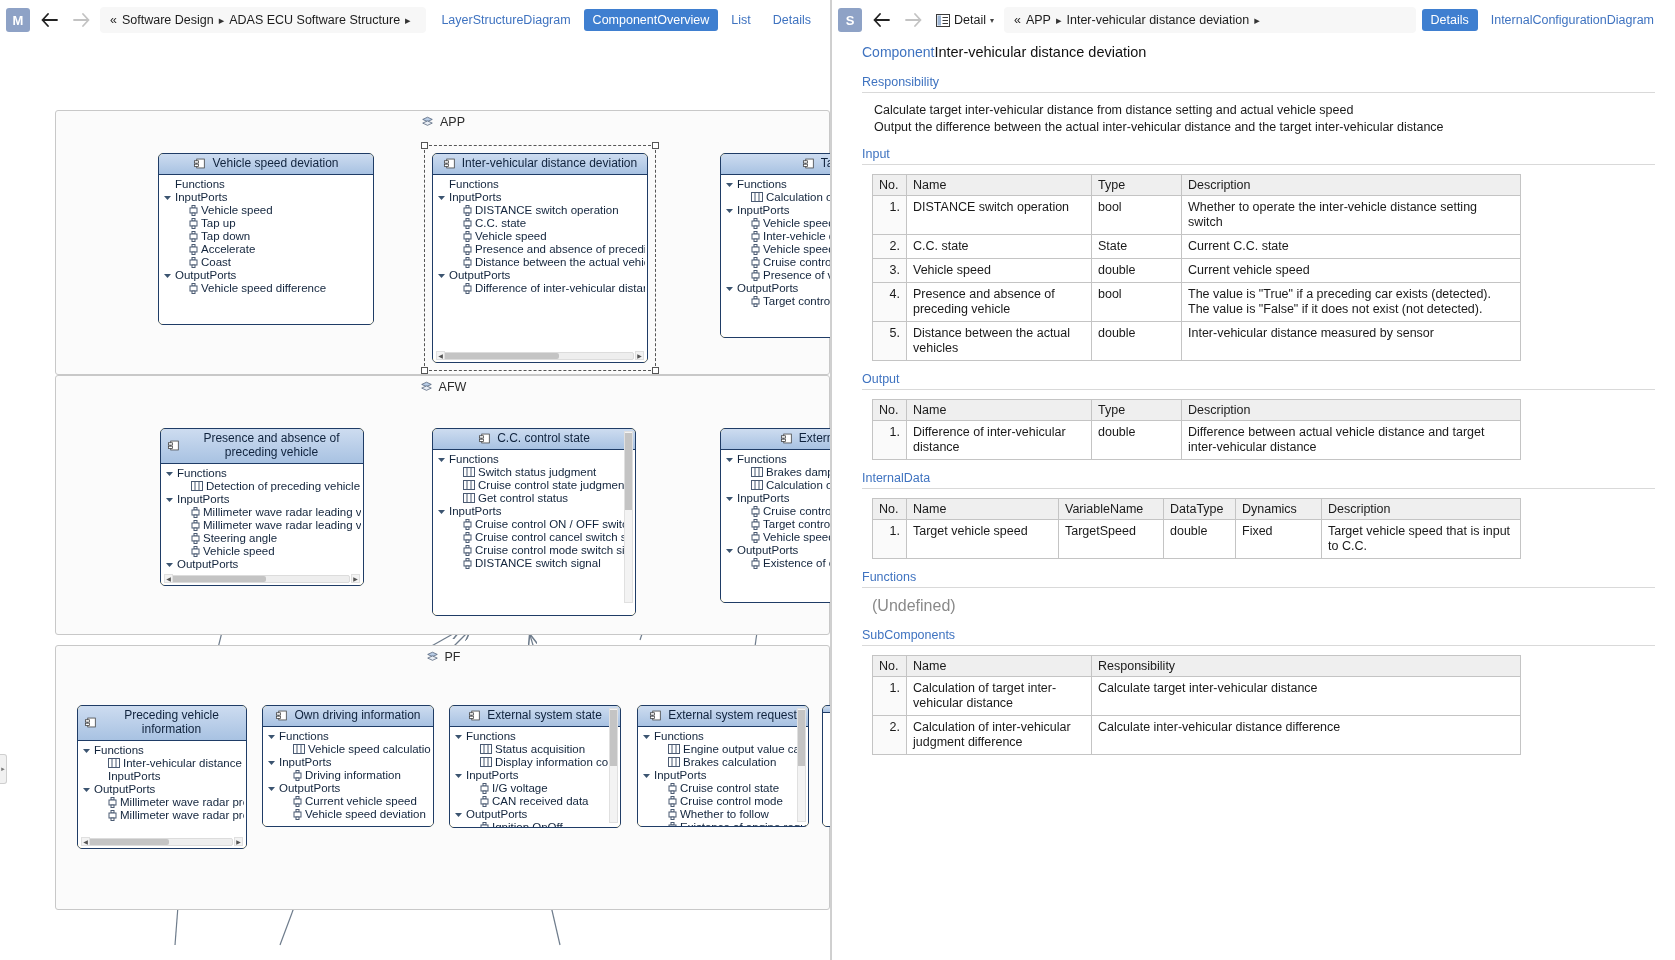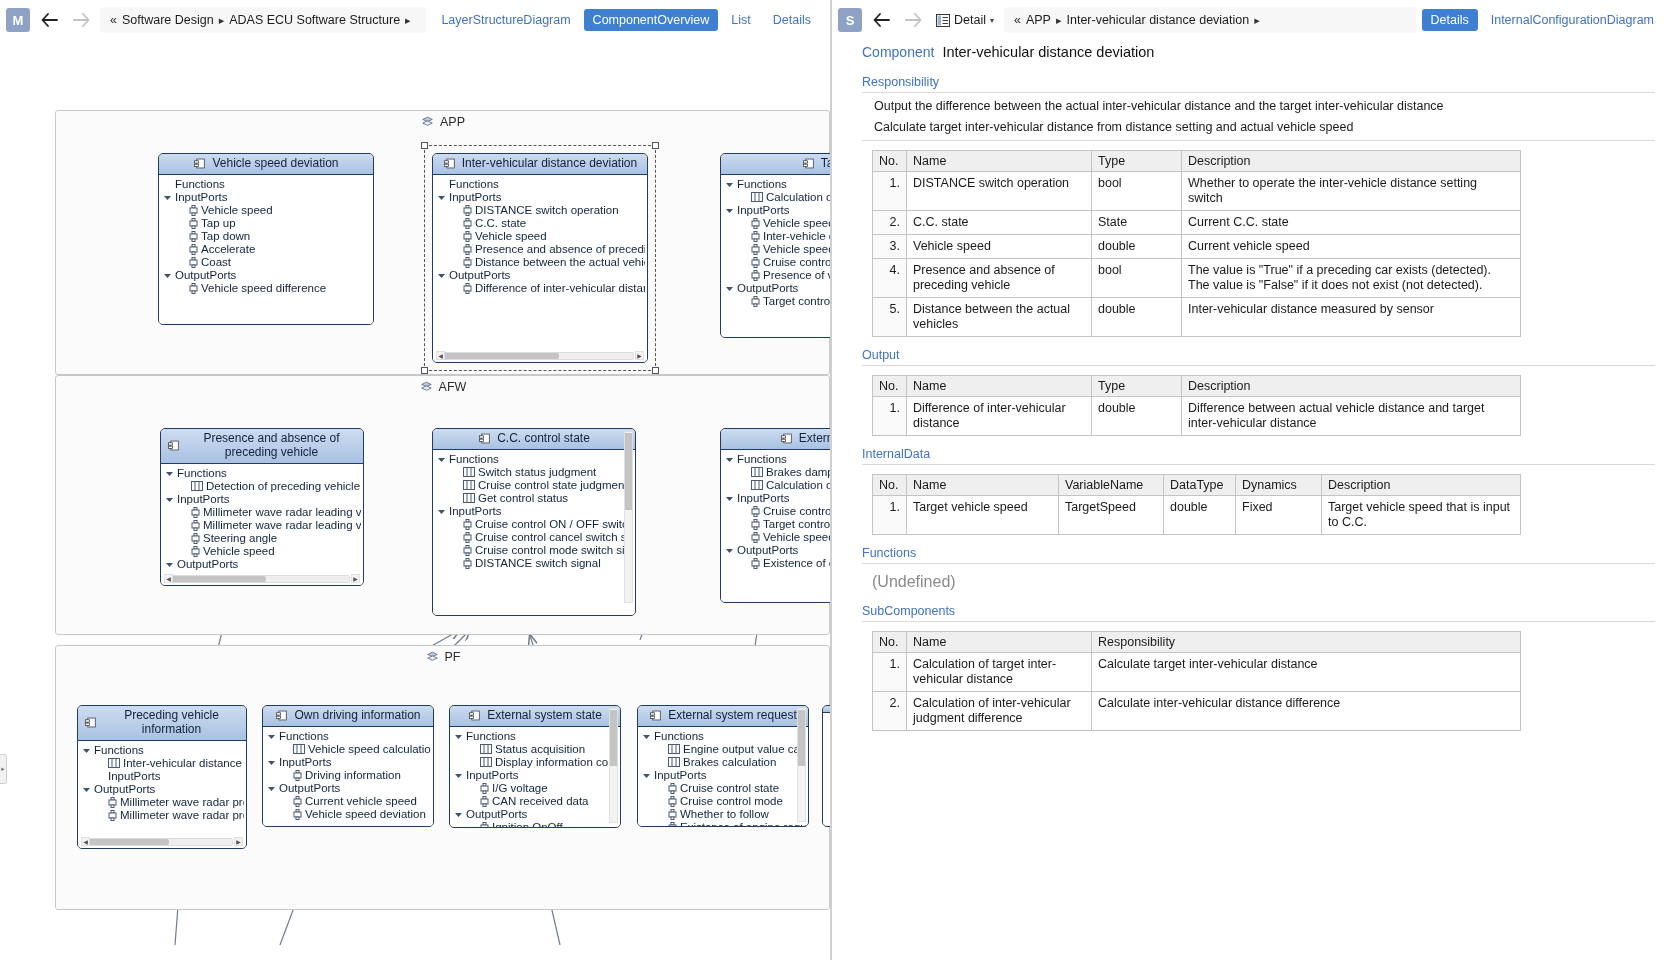--- a/index.html
+++ b/index.html
@@ -192,21 +192,21 @@
     font-size: 12.5px; color:#1c1c1c; cursor:pointer;
     padding: 3px 4px;
   }
   .caret { font-size: 8px; color:#444; }
 
   .r-body {
     position:absolute; left:0; right:0; top:40px; bottom:0;
     overflow: hidden; padding: 0 20px 0 30px;
   }
   .comp-title-row {
-    display:flex; align-items:baseline; gap:8px;
+    display:flex; align-items:baseline; 
     padding: 4px 0 8px 0;
   }
   .comp-kind { color:#3f73c0; font-size: 14px; }
   .comp-name { color:#111; font-size: 14.5px; }
   .section-label {
     color:#3f73c0; font-size: 12.5px;
     padding: 7px 0 3px 0;
   }
   .section-rule { border-top: 1px solid #d9d9d9; margin-bottom: 9px; }
   .resp-text {
@@ -1265,23 +1265,24 @@
 
     <div class="r-body">
 
       <div class="comp-title-row">
         <span class="comp-kind">Component</span>
         <span class="comp-name">Inter-vehicular distance deviation</span>
       </div>
 
       <div class="section-label">Responsibility</div>
       <div class="section-rule"></div>
+      <div class="resp-text">Calculate target inter-vehicular distance from distance setting and actual vehicle speed</div>
       <div class="resp-text" style="margin-top:-4px;">Output the difference between the actual inter-vehicular distance and the target inter-vehicular distance</div>
-      <div class="resp-text">Calculate target inter-vehicular distance from distance setting and actual vehicle speed</div>
-
+
+      <div class="section-label">Input</div>
       <div class="section-rule"></div>
       <table class="dtable">
           <colgroup>
             <col style="width:34px">
             <col style="width:185px">
             <col style="width:90px">
             <col style="width:339px">
           </colgroup>
           <thead>
             <tr>

